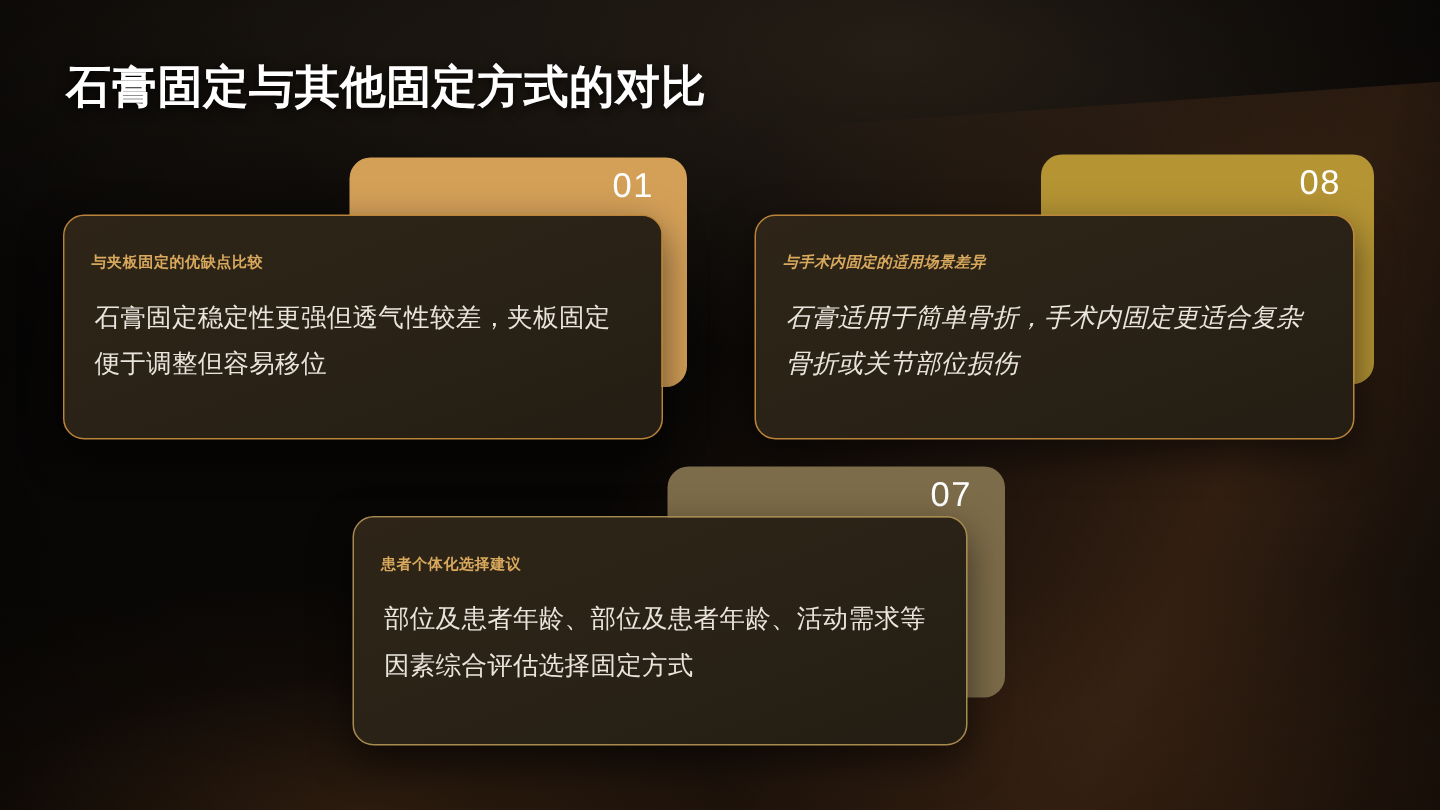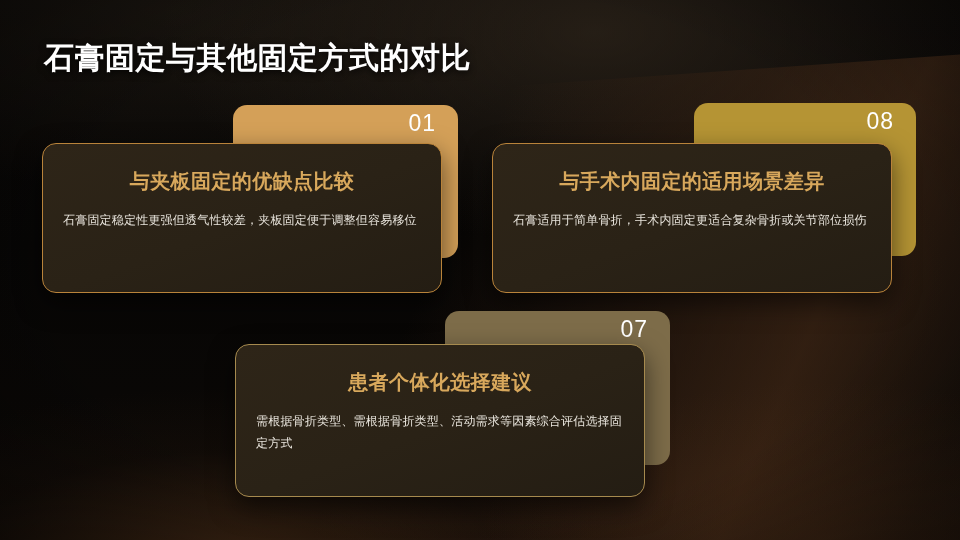--- a/index.html
+++ b/index.html
@@ -86,29 +86,29 @@
   .card-body {
     position: absolute;
     border-radius: 14px;
     box-sizing: border-box;
     background: linear-gradient(160deg, #2e2518 0%, #2a2216 52%, #241d13 100%);
     border: 1px solid #b9833a;
     box-shadow: 0 10px 26px rgba(0,0,0,0.55);
     overflow: hidden;
   }
   .card-title {
-    font-size: 20px;
+    font-size: 10px;
     font-weight: bold;
     color: #d8a85c;
-    text-align: center;
+    text-align: left;
     letter-spacing: 0.4px;
     margin: 24px 18px 0 18px;
   }
   .card-desc {
-    font-size: 12px;
+    font-size: 17px;
     color: #e9e5dd;
     line-height: 1.85;
     margin: 14px 22px 0 20px;
     letter-spacing: 0.2px;
   }
 </style>
 </head>
 <body>
 
 <div class="slide">
@@ -128,29 +128,29 @@
     <div class="card-body" style="left:42px; top:143px; width:400px; height:150px;">
       <div class="card-title">与夹板固定的优缺点比较</div>
       <div class="card-desc">石膏固定稳定性更强但透气性较差，夹板固定便于调整但容易移位</div>
     </div>
   </div>
 
   <div class="card-group">
     <div class="badge-plate" style="left:694px; top:103px; width:222px; height:153px; background:#b59434;">
       <span class="badge-num">08</span>
     </div>
-    <div class="card-body" style="left:492px; top:143px; width:400px; height:150px;">
+    <div class="card-body" style="left:503px; top:143px; width:400px; height:150px;font-style:italic;">
       <div class="card-title">与手术内固定的适用场景差异</div>
       <div class="card-desc">石膏适用于简单骨折，手术内固定更适合复杂骨折或关节部位损伤</div>
     </div>
   </div>
 
   <div class="card-group">
     <div class="badge-plate" style="left:445px; top:311px; width:225px; height:154px; background:#7d6c49;">
       <span class="badge-num">07</span>
     </div>
     <div class="card-body" style="left:235px; top:344px; width:410px; height:153px; border-color:#a68a4e;font-family:Liberation Serif, serif;">
       <div class="card-title">患者个体化选择建议</div>
-      <div class="card-desc">需根据骨折类型、需根据骨折类型、活动需求等因素综合评估选择固定方式</div>
+      <div class="card-desc">部位及患者年龄、部位及患者年龄、活动需求等因素综合评估选择固定方式</div>
     </div>
   </div>
 
 </div>
 
 </body></html>

